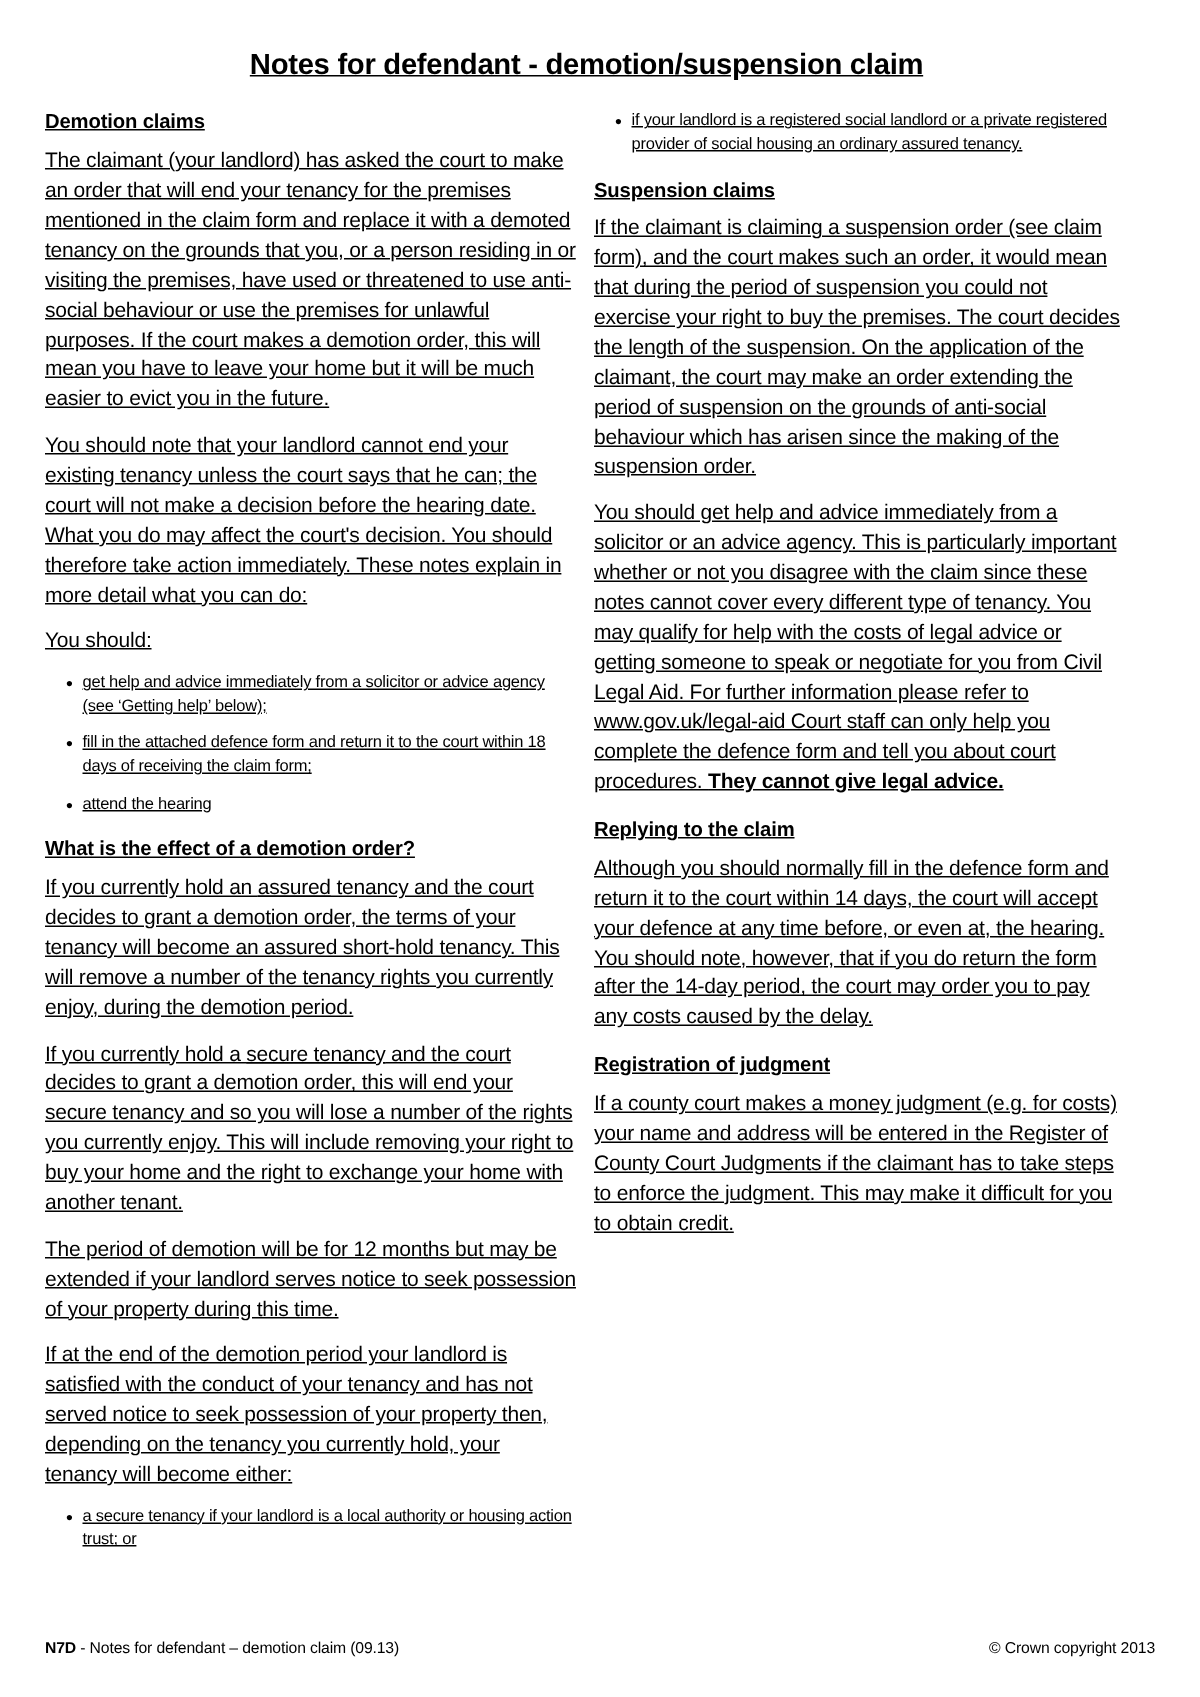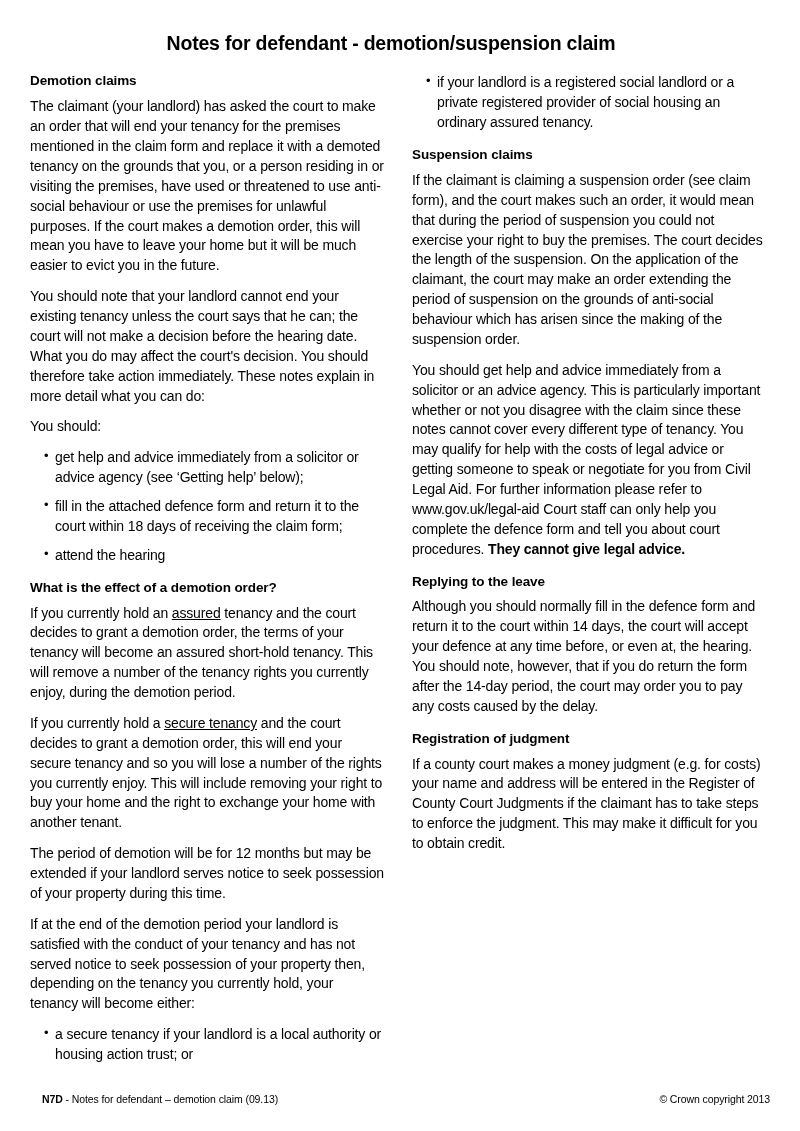--- a/index.html
+++ b/index.html
@@ -14,32 +14,33 @@
     color: #000000;
     position: relative;
     overflow: hidden;
   }
   .page {
     position: relative;
     width: 800px;
     height: 1131px;
     box-sizing: border-box;
     padding: 26px 48px 0 30px;
+    text-decoration: underline;
   }
   .doc-title {
     text-align: center;
     font-size: 19.5px;
     font-weight: bold;
     letter-spacing: -0.2px;
     margin: 6px 0 18px 0;
     line-height: 1.2;
   }
   .columns {
     display: flex;
-    gap: 28px;
+    gap: 12px;
     align-items: flex-start;
   }
   .col {
     width: 354px;
     flex: 0 0 354px;
   }
   h2.section {
     font-size: 13.5px;
     font-weight: bold;
     margin: 14px 0 7px 0;
@@ -54,21 +55,21 @@
     line-height: 1.42;
     margin: 0 0 11px 0;
     letter-spacing: -0.15px;
   }
   ul.bullets {
     list-style: none;
     margin: 0 0 11px 0;
     padding: 0 0 0 14px;
   }
   ul.bullets li {
-    font-size: 14px;
+    font-size: 11px;
     line-height: 1.42;
     margin: 0 0 9px 0;
     padding-left: 11px;
     position: relative;
     letter-spacing: -0.15px;
   }
   ul.bullets li:before {
     content: "\2022";
     position: absolute;
     left: 0;
@@ -86,21 +87,20 @@
   }
   .footer {
     position: absolute;
     left: 30px;
     right: 30px;
     bottom: 26px;
     display: flex;
     justify-content: space-between;
     align-items: flex-end;
     font-size: 10.5px;
-    margin-left: 12px;
   }
   .footer-left {
     letter-spacing: -0.1px;
   }
   .footer-left .code {
     font-weight: bold;
   }
   .footer-right {
     letter-spacing: -0.1px;
   }
@@ -146,21 +146,21 @@
 
       <ul class="bullets">
         <li>if your landlord is a registered social landlord or a private registered provider of social housing an ordinary assured tenancy.</li>
       </ul>
 
       <h2 class="section">Suspension claims</h2>
       <p class="para">If the claimant is claiming a suspension order (see claim form), and the court makes such an order, it would mean that during the period of suspension you could not exercise your right to buy the premises. The court decides the length of the suspension. On the application of the claimant, the court may make an order extending the period of suspension on the grounds of anti-social behaviour which has arisen since the making of the suspension order.</p>
 
       <p class="para"><span>You should get help and advice immediately from a solicitor or an advice agency. This is particularly important whether or not you disagree with the claim since these notes cannot cover every different type of tenancy. You may qualify for help with the costs of legal advice or getting someone to speak or negotiate for you from Civil Legal Aid. For further information please refer to www.gov.uk/legal-aid Court staff can only help you complete the defence form and tell you about court procedures. </span><span class="b">They cannot give legal advice.</span></p>
 
-      <h2 class="section">Replying to the leave</h2>
+      <h2 class="section">Replying to the claim</h2>
       <p class="para">Although you should normally fill in the defence form and return it to the court within 14 days, the court will accept your defence at any time before, or even at, the hearing. You should note, however, that if you do return the form after the 14-day period, the court may order you to pay any costs caused by the delay.</p>
 
       <h2 class="section">Registration of judgment</h2>
       <p class="para">If a county court makes a money judgment (e.g. for costs) your name and address will be entered in the Register of County Court Judgments if the claimant has to take steps to enforce the judgment. This may make it difficult for you to obtain credit.</p>
 
     </div>
   </div>
 
   <div class="footer">
     <div class="footer-left"><span class="code">N7D</span><span> - Notes for defendant – demotion claim (09.13)</span></div>

